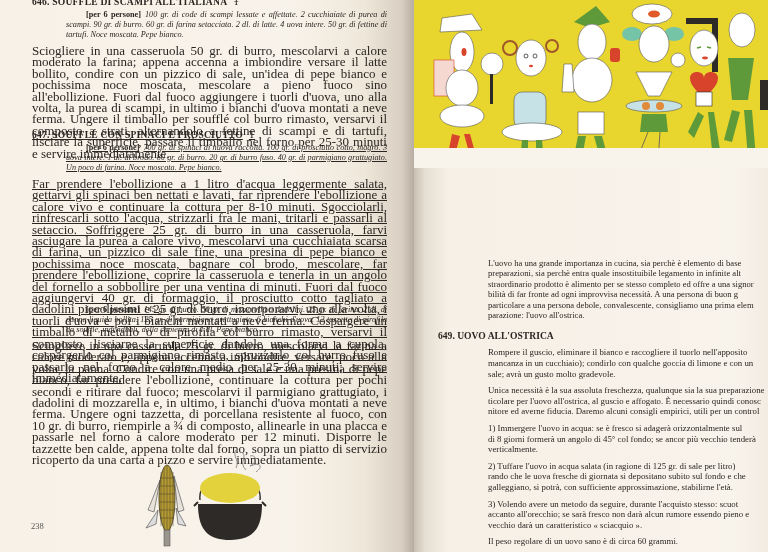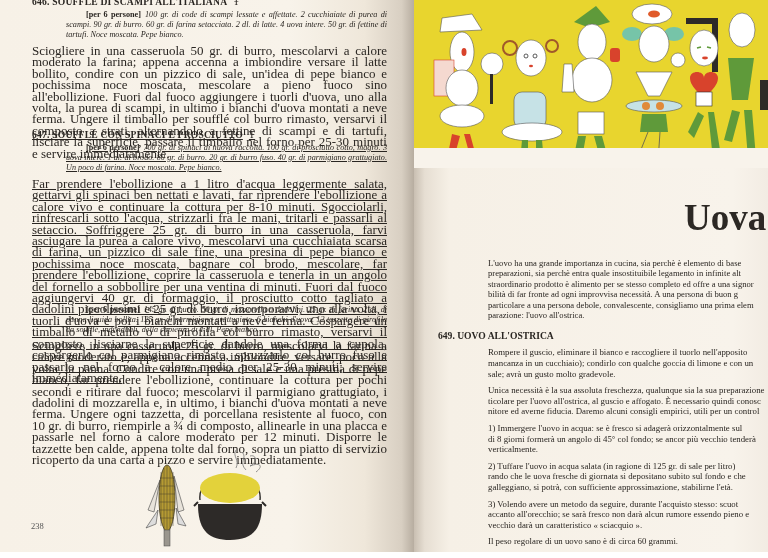--- a/index.html
+++ b/index.html
@@ -170,21 +170,20 @@
         <path d="M284 112 L274 132 L280 138 L290 116 Z M294 112 L298 150 L306 150 L300 112 Z" fill="#5f9a3a"></path>
 
         <ellipse cx="328" cy="30" rx="13" ry="17" fill="#fff" stroke="#555" stroke-width="0.6"></ellipse>
         <path d="M314 58 L340 58 L334 100 L318 100 Z" fill="#5f9a3a"></path>
         <path d="M318 110 L310 140 L318 142 L326 112 Z M330 110 L334 158 L342 158 L338 110 Z" fill="#5f9a3a"></path>
         <rect x="346" y="80" width="10" height="30" fill="#2d2a28"></rect>
       </svg>
     </div>
     <div class="hero-bottom"></div>
 
-    <div class="chapter-title">Uova</div>
 
     <div class="right-col">
       <div class="intro">
         <span class="line" style="display:block">L'uovo ha una grande importanza in cucina, sia perchè è elemento di base</span>
         <span class="line" style="display:block">preparazioni, sia perchè entra quale insostituibile legamento in infinite alt</span>
         <span class="line" style="display:block">straordinario prodotto è alimento per se stesso completo ed offre a una signor</span>
         <span class="line" style="display:block">bilità di far fronte ad ogni improvvisa necessità. A una persona di buon g</span>
         <span class="line" style="display:block">particolare a una persona debole, convalescente, consigliamo una prima elem</span>
         <span class="line" style="display:block">parazione: l'uovo all'ostrica.</span>
       </div>

